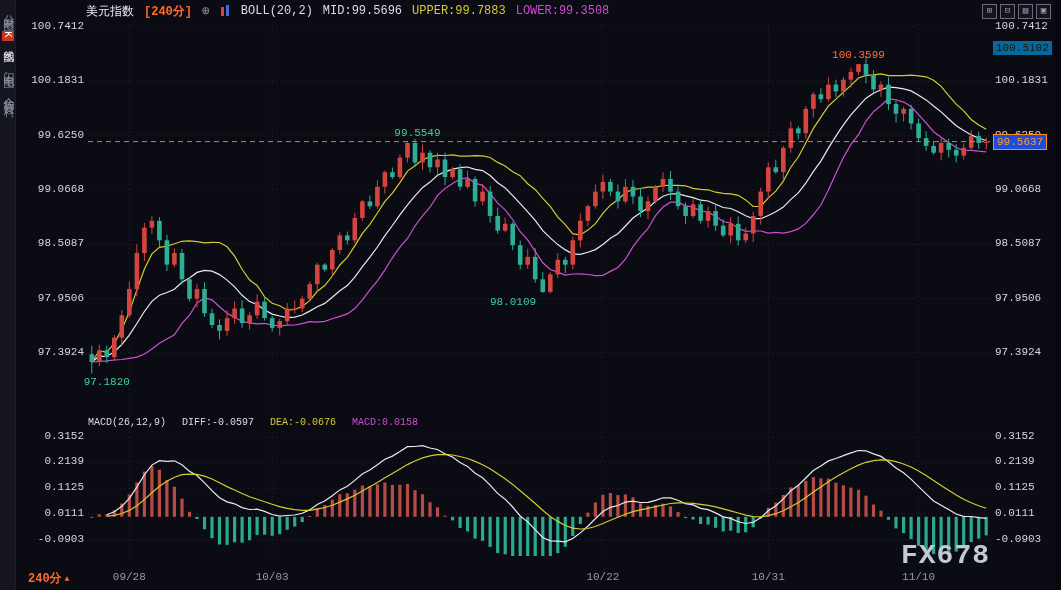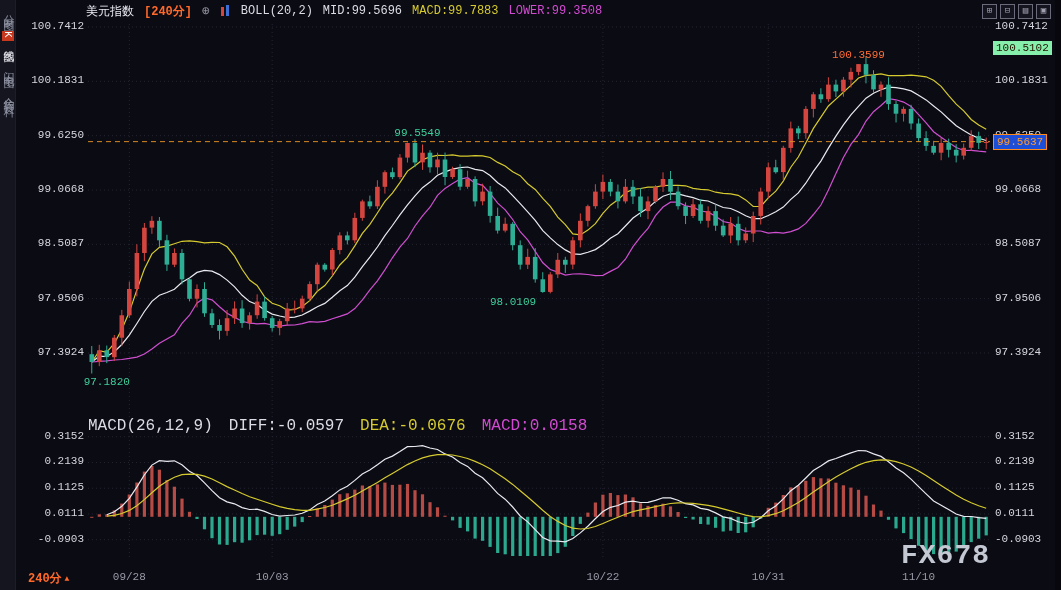--- a/index.html
+++ b/index.html
@@ -20,23 +20,23 @@
   
   .sidebar{position:absolute;left:0;top:0;width:16px;height:590px;background:#15151f;display:flex;flex-direction:column;align-items:center;gap:16px;padding-top:6px;box-sizing:border-box;border-right:1px solid #1d1d28;}
   .side-item{writing-mode:vertical-rl;font-size:11px;color:#8f93a3;letter-spacing:3px;cursor:pointer;}
   .side-item.active{color:#e4e4ec;}
   .side-item .hl{background:#c8381f;color:#fff;font-style:normal;}
   
   .axis-label{position:absolute;font-size:11px;color:#d6d6de;}
   .axis-left{left:30px;width:54px;text-align:right;}
   .axis-right{left:995px;text-align:left;}
   .current-price-box{position:absolute;left:993px;border:1px solid #ff8a1e;color:#ff9a2e;background:#1d4ed8;font-size:11px;padding:1px 3px;z-index:5;}
-  .high-marker-box{position:absolute;left:993px;background:#86efac;color:#231200;font-size:11px;padding:1px 3px;z-index:5;}
+  .high-marker-box{position:absolute;left:993px;background:#0369a1;color:#231200;font-size:11px;padding:1px 3px;z-index:5;}
   
-  .macd-header{position:absolute;left:88px;top:417px;display:flex;gap:16px;font-size:16px;white-space:nowrap;align-items:flex-end;}
+  .macd-header{position:absolute;left:88px;top:417px;display:flex;gap:16px;font-size:10px;white-space:nowrap;align-items:flex-end;}
   
   .period-btn{position:absolute;left:28px;top:570px;color:#ff6a2b;font-size:12px;font-weight:bold;display:flex;align-items:center;gap:3px;}
   .tri{font-size:8px;}
   .date-label{position:absolute;top:571px;font-size:11px;color:#9a9aa8;transform:translateX(-50%);}
   .selected-date{position:absolute;top:567px;left:410px;transform:translateX(-50%);background:#63201c;color:#e6e6ea;font-size:11px;padding:2px 8px;white-space:nowrap;}
   .watermark{position:absolute;left:901px;top:540px;font-size:28px;font-weight:bold;color:#c3c8d3;letter-spacing:1px;}
   .annotation{position:absolute;font-size:11px;transform:translateX(-50%);white-space:nowrap;z-index:4;}
   svg#chart{position:absolute;left:0;top:0;}
 </style>
 </head>
@@ -443,21 +443,21 @@
   <div class="topbar">
     <span class="sym">美元指数</span>
     <span class="period">[240分]</span>
     <span class="circle-icon">⊕</span>
     <span class="mini-candle">
         <i class="b1"></i>
         <i class="b2"></i>
       </span>
     <span class="c-white">BOLL(20,2)</span>
     <span class="c-white">MID:99.5696</span>
-    <span class="c-yellow">MACD:99.7883</span>
+    <span class="c-yellow">UPPER:99.7883</span>
     <span class="c-magenta">LOWER:99.3508</span>
   </div>
 
   <div class="win-icons">
     <span>⊞</span>
     <span>⊟</span>
     <span>▤</span>
     <span>▣</span>
   </div>
 

